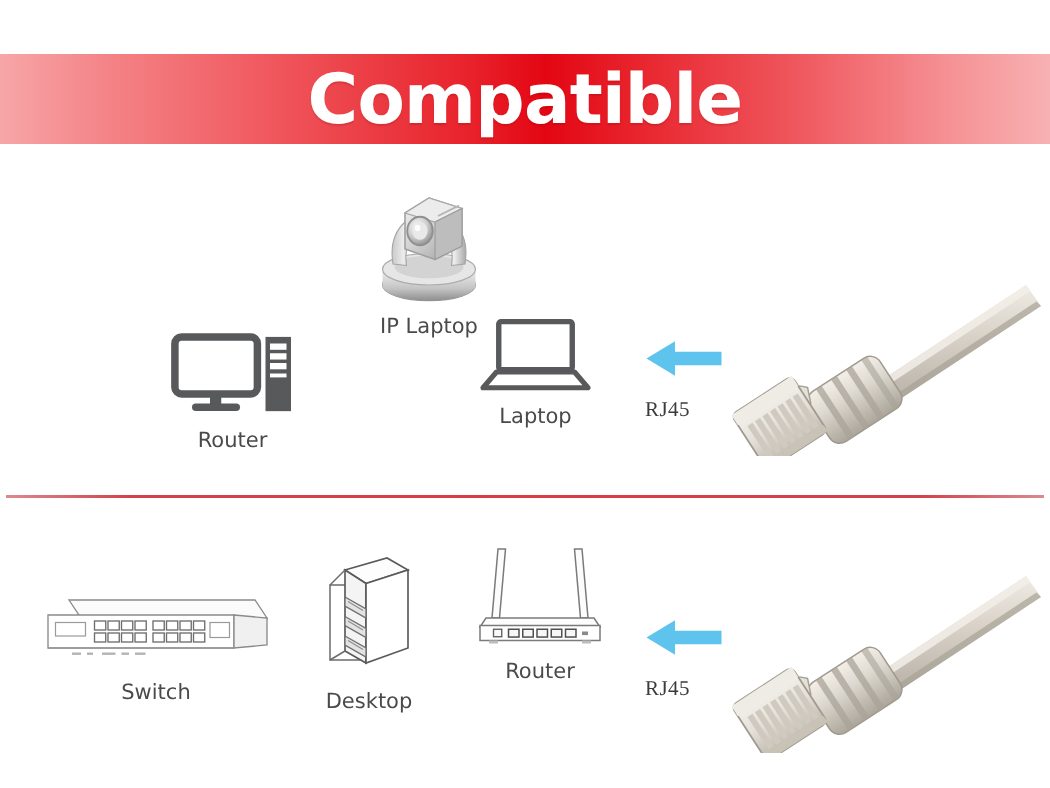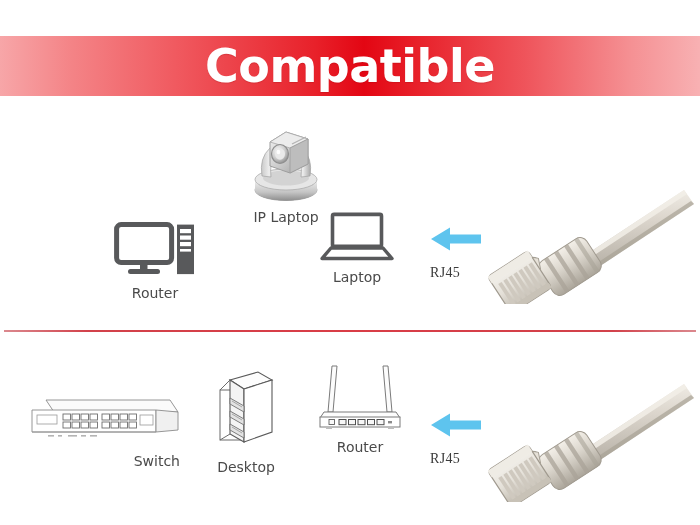--- a/index.html
+++ b/index.html
@@ -84,21 +84,21 @@
     line-height: 1.1;
   }
 
   
   #node-tv       { left: 52px;  top: 128px; }
   #node-ipcamera { left: 240px; top: 120px; }
   #node-desktop  { left: 114px; top: 222px; }
   #node-laptop   { left: 320px; top: 212px; align-items: center; }
 
   
-  #node-switch   { left: 28px;  top: 388px; align-items: flex-end; }
+  #node-switch   { left: 28px;  top: 388px; }
   #node-server   { left: 214px; top: 368px; }
   #node-router   { left: 312px; top: 360px; }
 
   
   .rj45-callout {
     position: absolute;
     display: flex;
     flex-direction: column;
     align-items: flex-start;
   }

